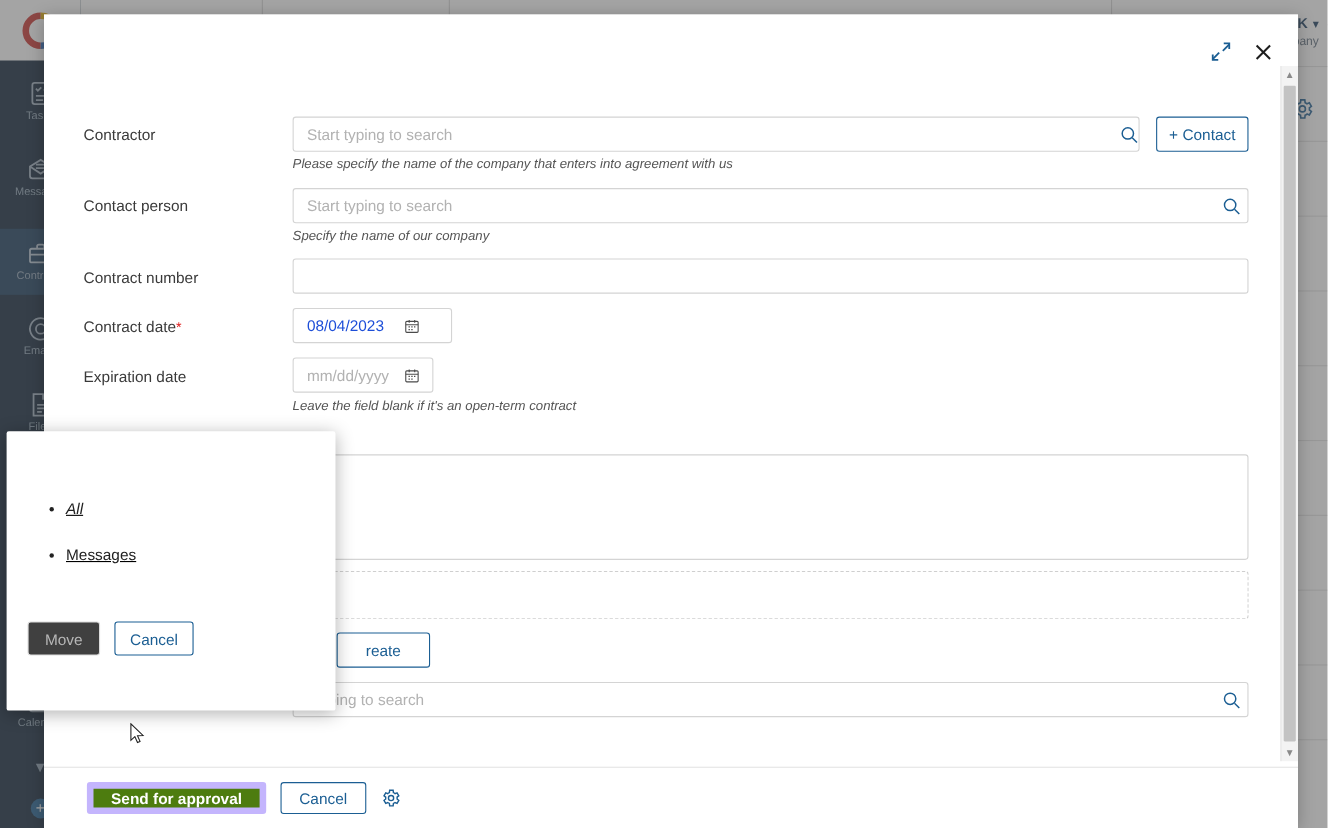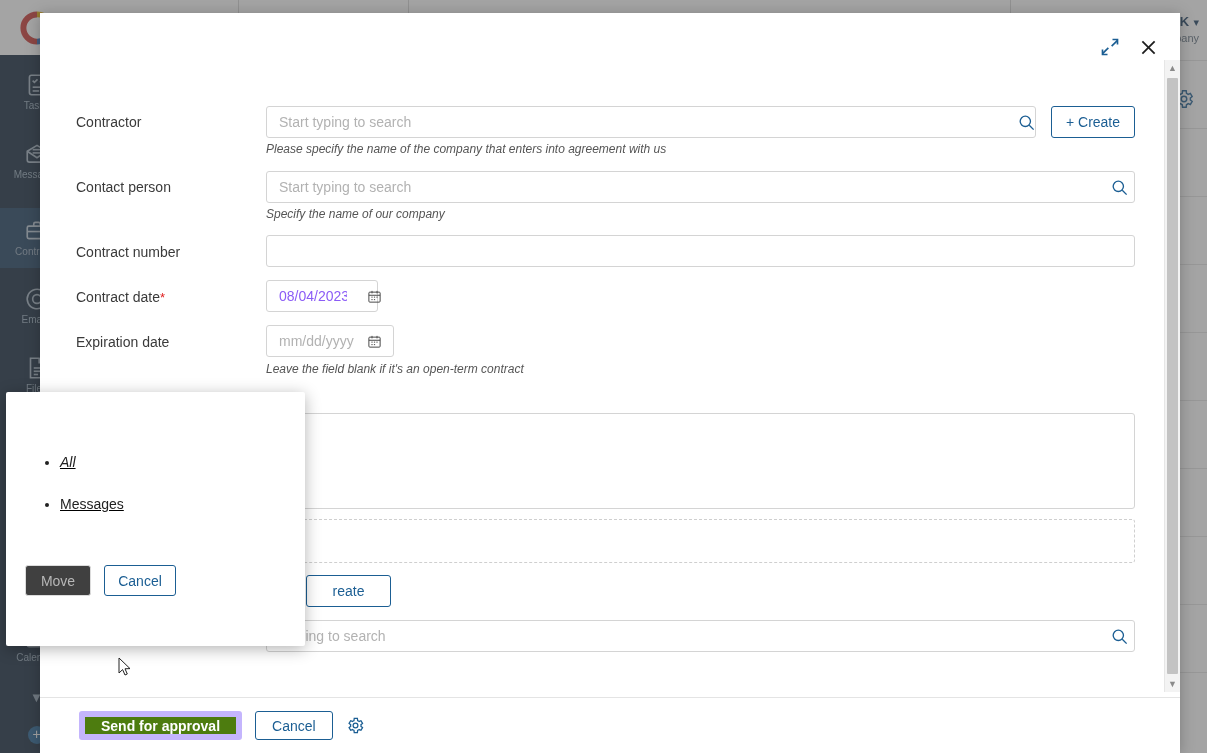--- a/index.html
+++ b/index.html
@@ -94,21 +94,21 @@
     position: absolute; left: 36px; font-size: 14px; color: #3a3a3a; white-space: nowrap;
   }
   .req-star { color: #e02020; font-size: 13px; }
   .f-hint {
     position: absolute; left: 226px; font-size: 12px; color: #555; font-style: italic;
   }
 
   .inp {
     position: absolute; box-sizing: border-box;
     border: 1px solid #d4d4d4; border-radius: 3px; background: #fff;
-    font-family: "Liberation Sans", sans-serif; font-size: 14px; color: #8b5cf6;
+    font-family: "Liberation Sans", sans-serif; font-size: 14px; color: #1d4ed8;
     padding: 0 12px; height: 32px; outline: none;
   }
   .inp::placeholder { color: #b2b2b2; }
   .inp.date { padding-right: 30px; }
   textarea.inp { padding: 8px 12px; resize: none; height: auto; }
 
   .search-ico { position: absolute; width: 19px; height: 19px; color: #1b5e93; }
   .cal-ico { position: absolute; width: 15px; height: 15px; color: #4a4a4a; }
 
   .btn {
@@ -326,21 +326,21 @@
 
       <div class="form-row" style="top:20px;">
         <span class="f-label" style="top:25px;">Contractor</span>
         <input class="inp" type="text" style="left: 226px; top: 17px; width: 770px;" placeholder="Start typing to search">
         <span class="search-ico" style="left:977px; top:24px;">
           <svg viewBox="0 0 24 24" width="19" height="19" fill="none" stroke="#1b5e93" stroke-width="1.7">
             <circle cx="10.5" cy="10.5" r="6.5"></circle>
               <path d="M15.5 15.5L21 21"></path>
           </svg>
         </span>
-        <button class="btn btn-outline" style="position:absolute; left:1011px; top:17px; width:84px; height:32px;">+ Create</button>
+        <button class="btn btn-outline" style="position:absolute; left:1011px; top:17px; width:84px; height:32px;">+ Contact</button>
         <span class="f-hint" style="top:53px;">Please specify the name of the company that enters into agreement with us</span>
       </div>
 
       <div class="form-row" style="top:85px;">
         <span class="f-label" style="top:25px;">Contact person</span>
         <input class="inp" type="text" style="left: 226px; top: 17px; width: 869px;" placeholder="Start typing to search">
         <span class="search-ico" style="left:1070px; top:24px;">
           <svg viewBox="0 0 24 24" width="19" height="19" fill="none" stroke="#1b5e93" stroke-width="1.7">
             <circle cx="10.5" cy="10.5" r="6.5"></circle>
               <path d="M15.5 15.5L21 21"></path>
@@ -351,21 +351,21 @@
 
       <div class="form-row" style="top:150px;">
         <span class="f-label" style="top:25px;">Contract number</span>
         <input class="inp" type="text" style="left: 226px; top: 16px; width: 869px;" placeholder="">
       </div>
 
       <div class="form-row" style="top:195px;">
         <span class="f-label" style="top:25px;">
           <span>Contract date</span><span class="req-star">*</span>
         </span>
-        <input class="inp date" type="text" style="left: 226px; top: 16px; width: 112px;" value="08/04/2023">
+        <input class="inp date" type="text" style="left: 226px; top: 16px; width: 145px;" value="08/04/2023">
         <span class="cal-ico" style="left:327px; top:25px;">
           <svg viewBox="0 0 24 24" width="15" height="15" fill="none" stroke="#4a4a4a" stroke-width="1.6">
             <rect x="3" y="5" width="18" height="16" rx="1.5"></rect>
             <path d="M3 10h18"></path>
               <path d="M8 3v4"></path>
               <path d="M16 3v4"></path>
             <path d="M7 13h2M11 13h2M15 13h2M7 17h2M11 17h2"></path>
           </svg>
         </span>
       </div>

